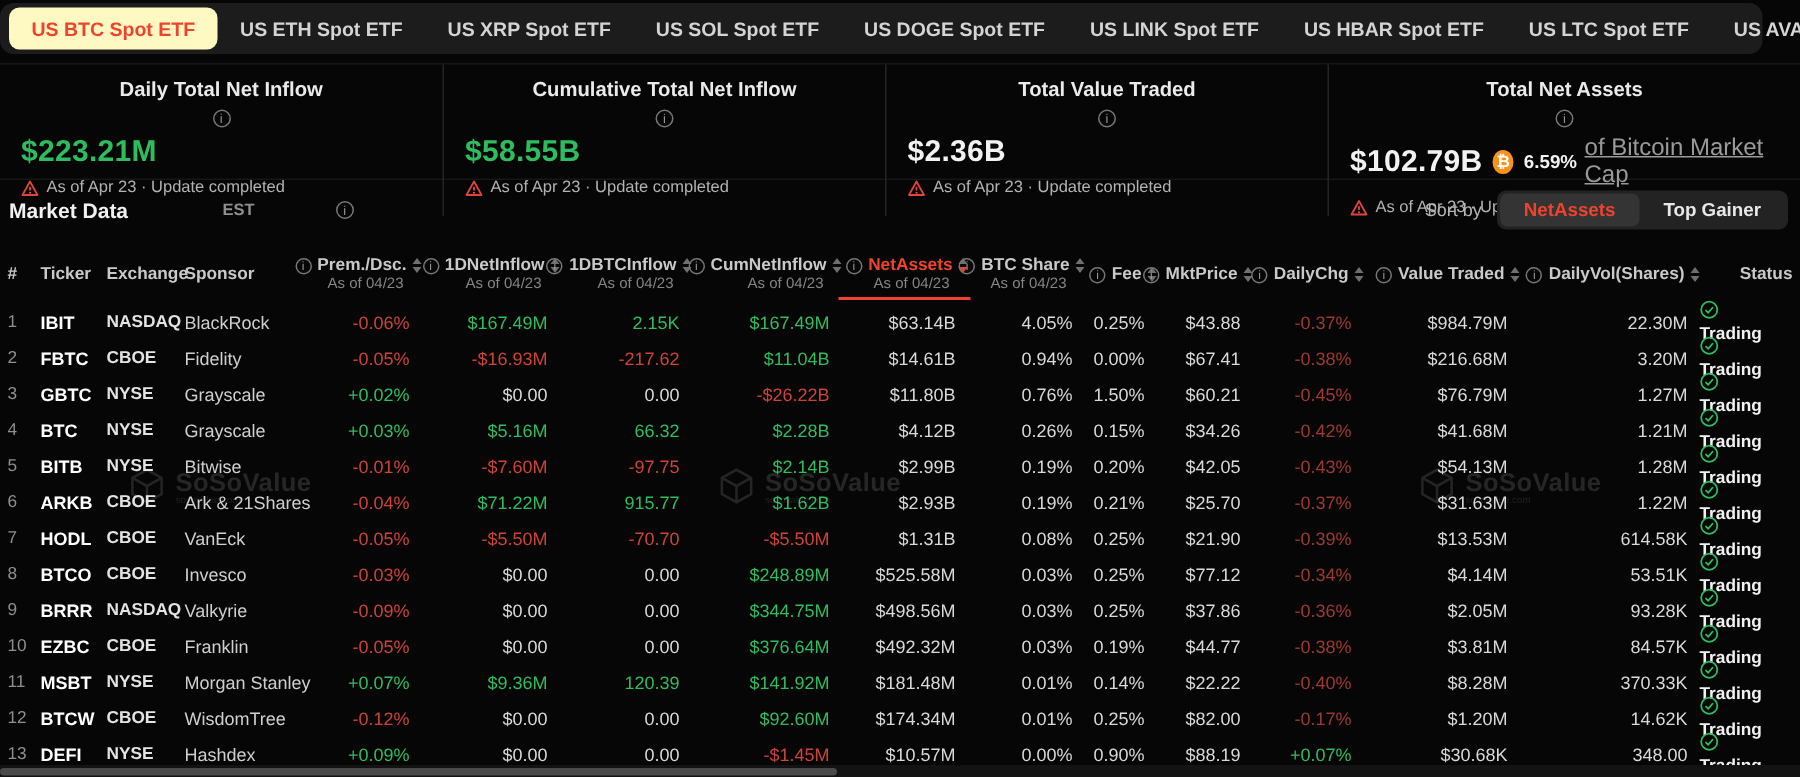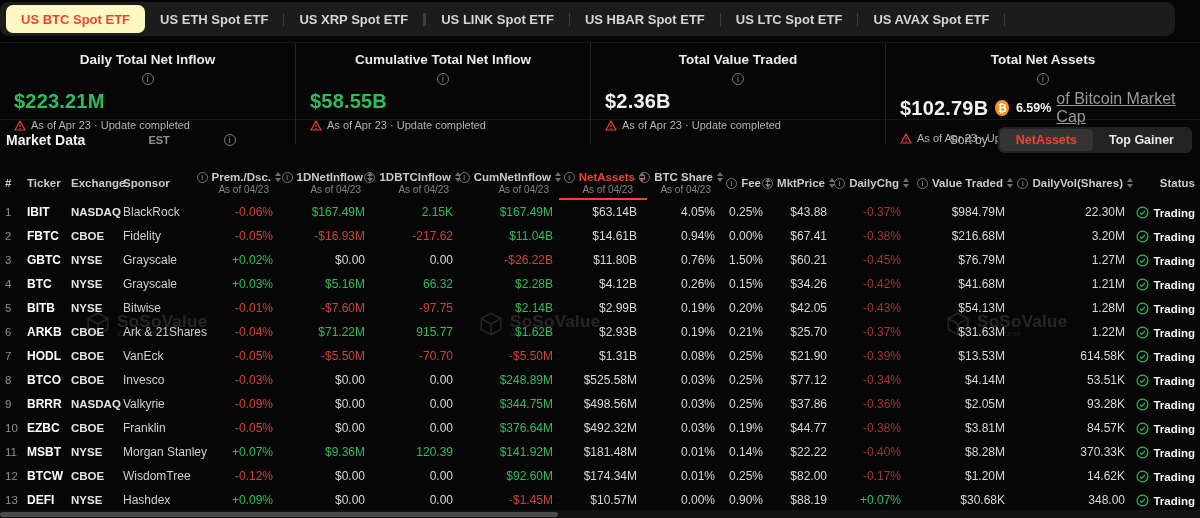--- a/index.html
+++ b/index.html
@@ -72,21 +72,21 @@
   .cell.ar { text-align:right; padding-right:8px; }
   .k-status { padding-right:0 !important; }
   .k-num { color:#8f8f8f; font-size:11.5px; }
   .k-ticker { color:#ffffff; font-weight:700; }
   .k-exchange { color:#e3e3e3; font-weight:700; font-size:11.5px; }
   .k-sponsor { color:#cfcfcf; }
   .c-n { color:#d9d9d9; }
   .c-p { color:#2ebd5e; }
   .c-r { color:#cd4338; }
   .c-d { color:#9e3832; }
-  .status-cell { display:flex; align-items:flex-end; justify-content:flex-end; gap:4px; }
+  .status-cell { display:flex; align-items:flex-start; justify-content:flex-end; gap:4px;flex-direction:column; }
   .status-label { color:#f2f2f2; font-size:11.5px; font-weight:700; }
 
   
   .watermark { position:absolute; top:311px; display:flex; align-items:center; gap:6px;
                pointer-events:none; }
   .wm1 { left:85px; } .wm2 { left:478px; } .wm3 { left:945px; }
   .wm-textcol { display:flex; flex-direction:column; }
   .wm-text { color:rgba(255,255,255,0.13); font-size:17px; font-weight:700; letter-spacing:.3px; }
   .wm-domain { color:rgba(255,255,255,0.10); font-size:6.5px; margin-top:-2px; }
 
@@ -105,21 +105,27 @@
         <span>US BTC Spot ETF</span>
       </div>
       <div class="tab">
         <span>US ETH Spot ETF</span>
       </div>
       <div class="tab-sep"></div>
       <div class="tab">
         <span>US XRP Spot ETF</span>
       </div>
       <div class="tab-sep"></div>
+      <div class="tab">
+        <span>US SOL Spot ETF</span>
+      </div>
       <div class="tab-sep"></div>
+      <div class="tab">
+        <span>US DOGE Spot ETF</span>
+      </div>
       <div class="tab-sep"></div>
       <div class="tab">
         <span>US LINK Spot ETF</span>
       </div>
       <div class="tab-sep"></div>
       <div class="tab">
         <span>US HBAR Spot ETF</span>
       </div>
       <div class="tab-sep"></div>
       <div class="tab">

